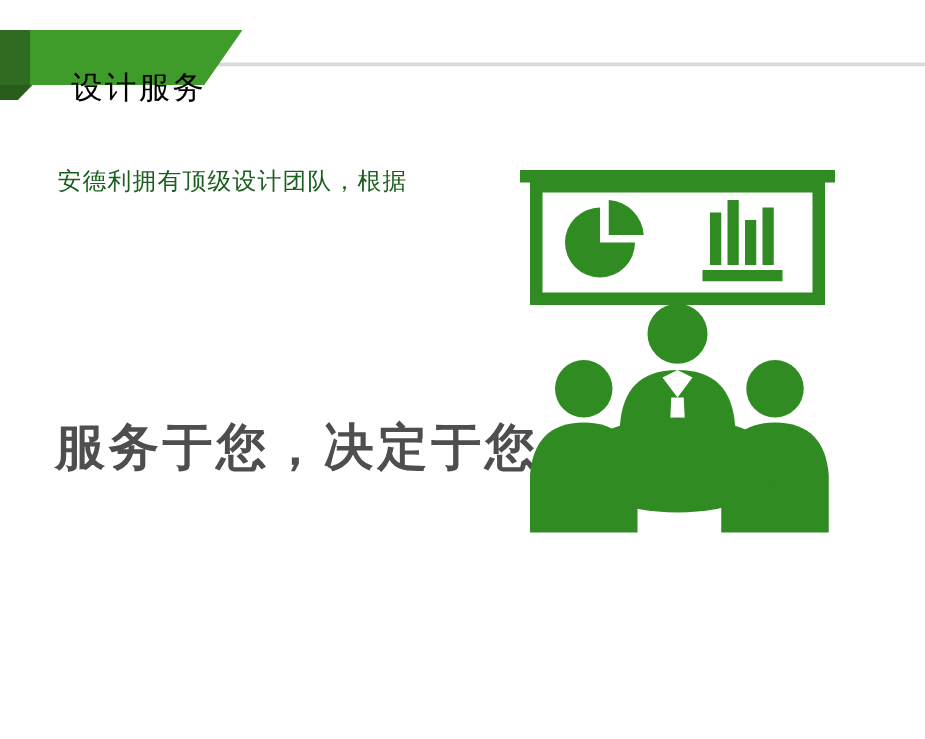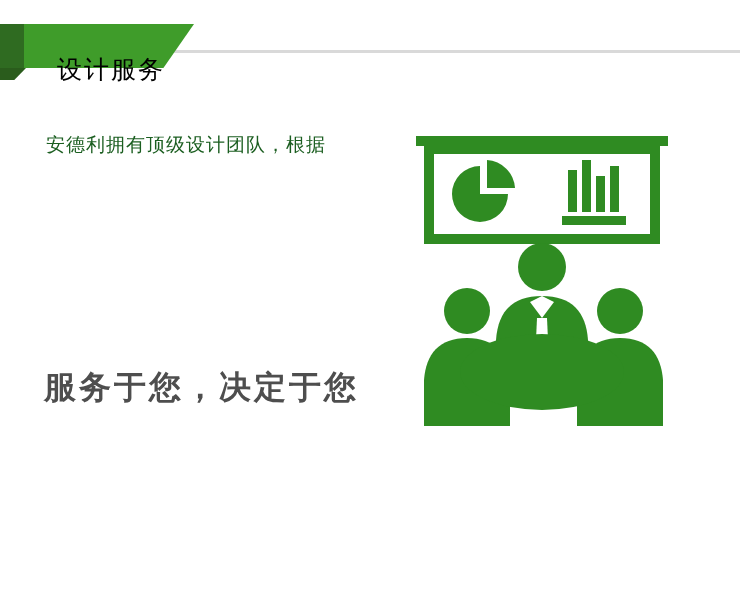--- a/index.html
+++ b/index.html
@@ -76,33 +76,31 @@
     left: 46px;
     top: 128px;
     width: 330px;
   }
   .copy-line {
     color: #1b5e20;
     font-size: 19px;
     line-height: 34px;
     letter-spacing: 1px;
     white-space: nowrap;
-    font-family: Liberation Serif, serif;
   }
 
   .slogan {
     position: absolute;
     left: 44px;
     top: 330px;
-    font-size: 32px;
+    font-size: 40px;
     font-weight: bold;
     letter-spacing: 3px;
     color: #4e4e4e;
     white-space: nowrap;
-    margin-top: 36px;
   }
 
   
   .illustration {
     position: absolute;
     left: 392px;
     top: 136px;
     width: 300px;
     height: 300px;
   }

